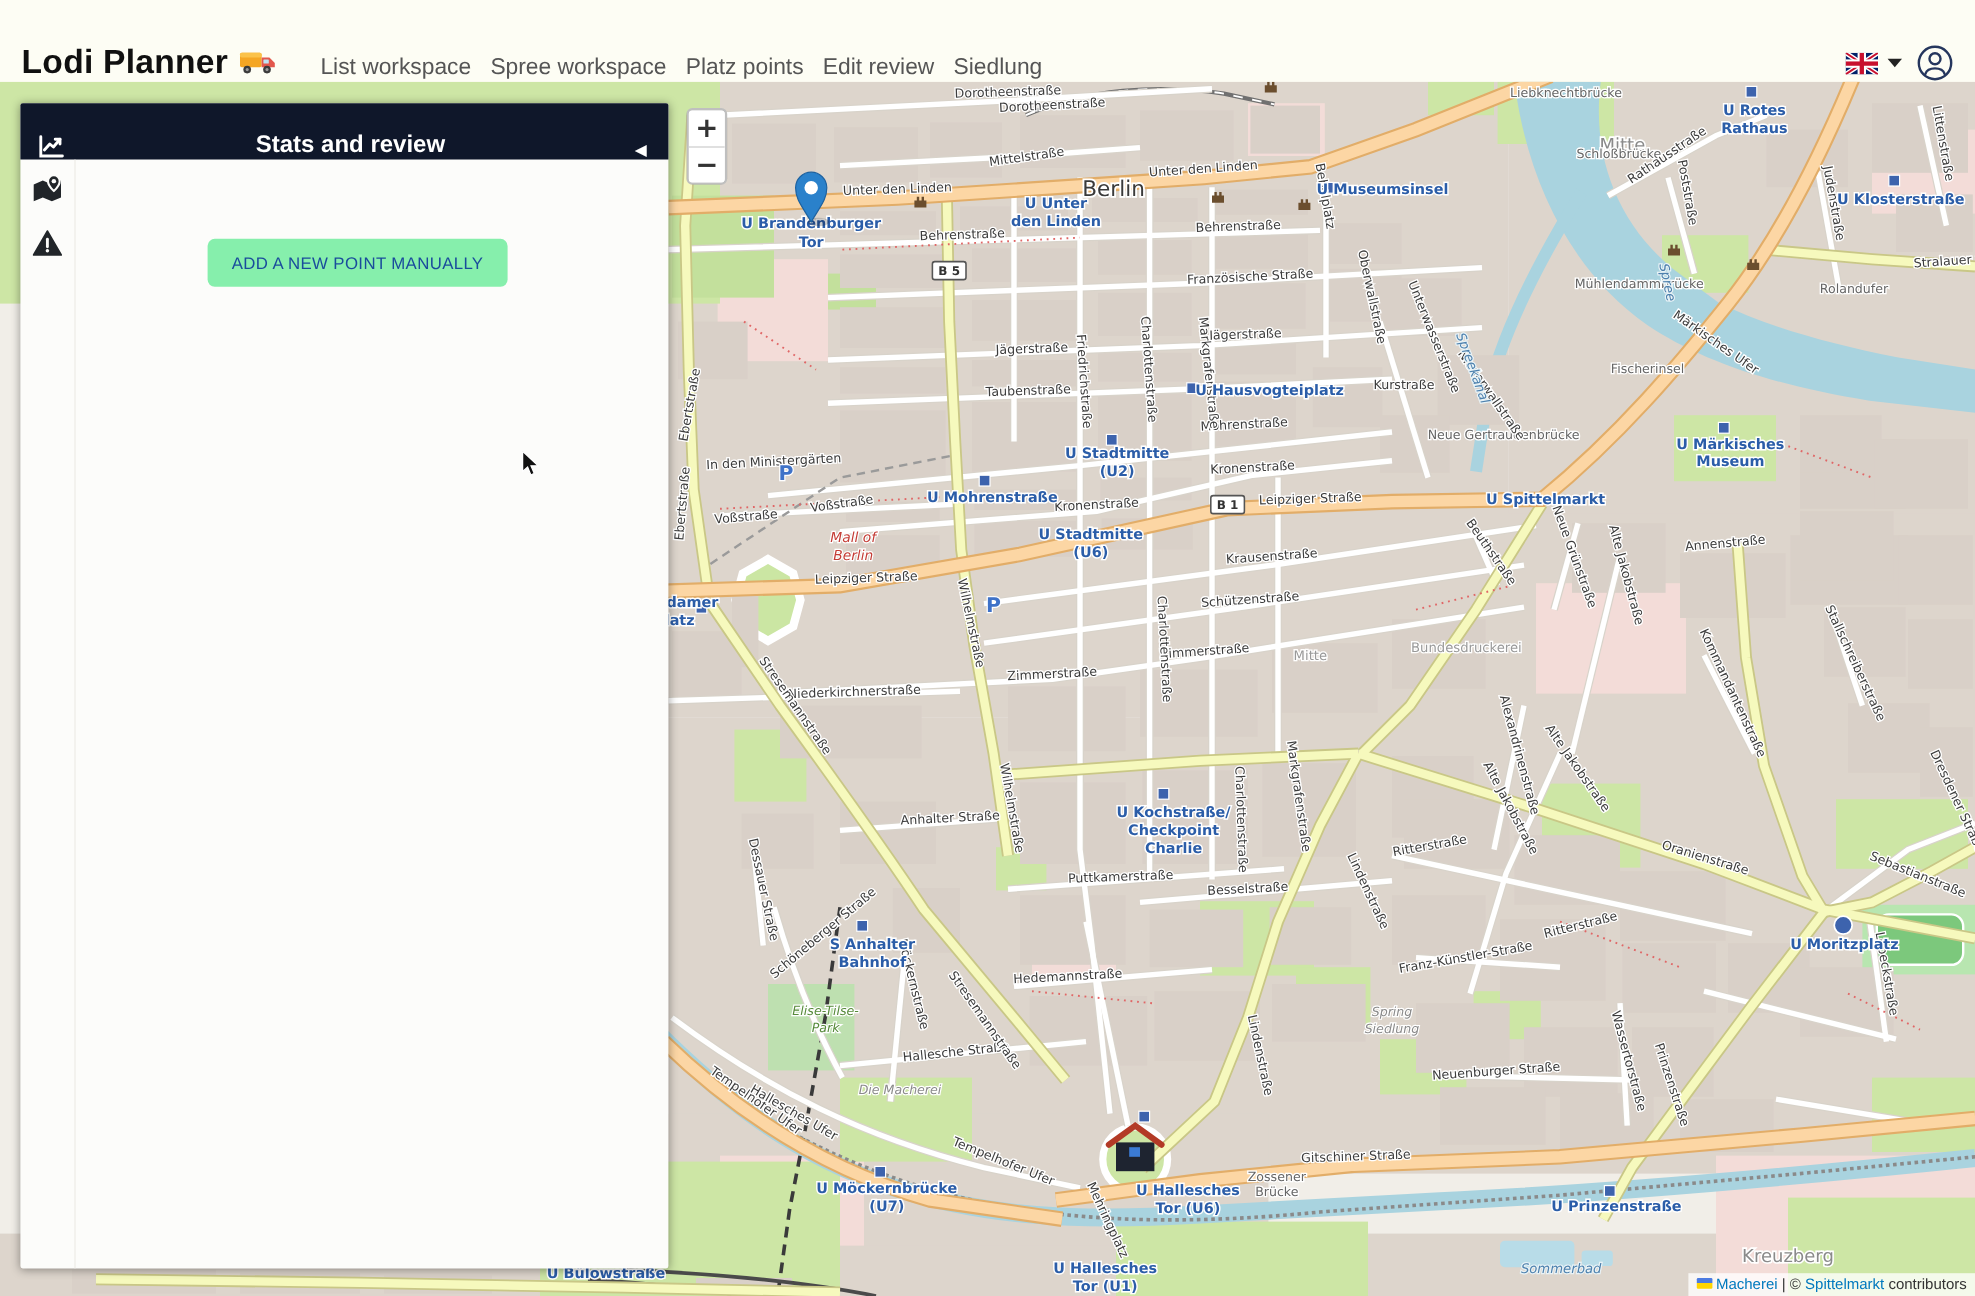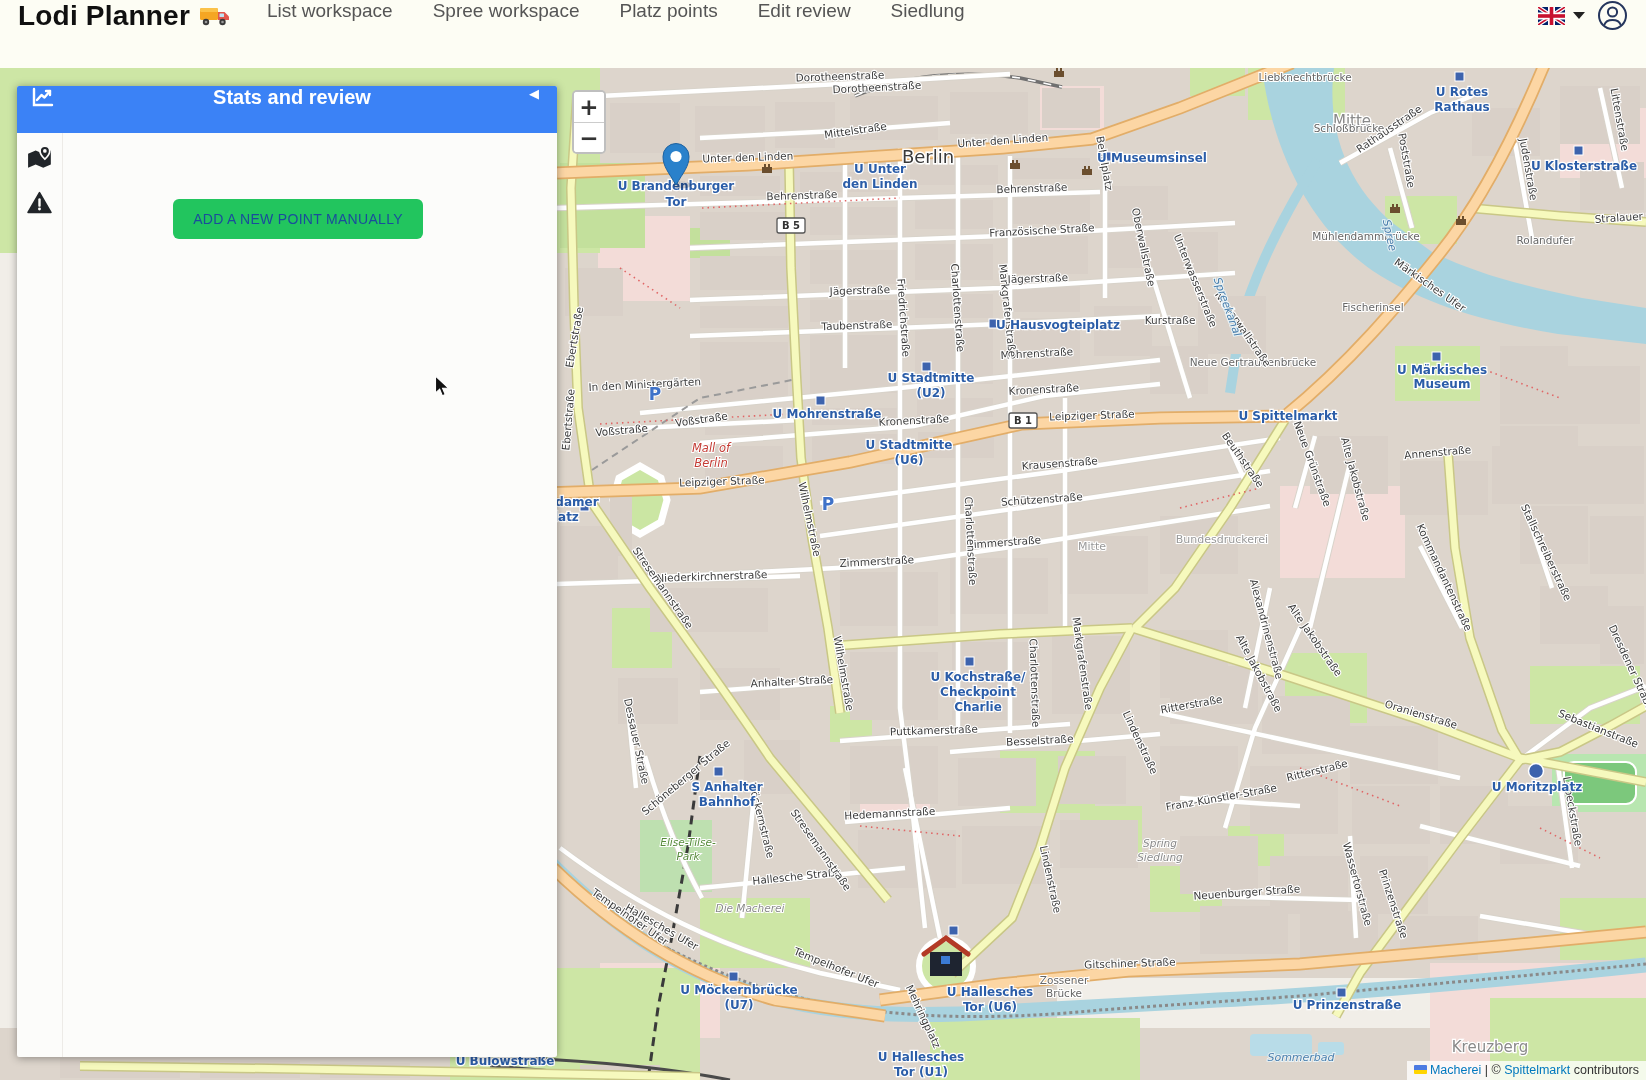--- a/index.html
+++ b/index.html
@@ -1,22 +1,22 @@
 <!DOCTYPE html>
 <html><head>
 <meta charset="utf-8">
 <style>
   * { box-sizing: border-box; margin: 0; padding: 0; }
   html,body { width:1646px; height:1080px; overflow:hidden; font-family:"Liberation Sans",sans-serif; background:#fdfdf4; }
 
   
-  .navbar { position:absolute; top:0; left:0; width:1646px; height:68px; background:#fdfdf4; display:flex; align-items:flex-start; padding:0 18px; z-index:50; }
+  .navbar { position:absolute; top:0; left:0; width:1646px; height:68px; background:#fdfdf4; display:flex; align-items:flex-end; padding:0 18px; z-index:50; }
   .brand { display:flex; align-items:center; gap:9px; cursor:pointer; }
   .brand-text { font-size:28px; font-weight:bold; color:#101010; letter-spacing:.2px; }
-  .nav-links { display:flex; align-items:center; margin-left:36px; gap:40px; }
+  .nav-links { display:flex; align-items:center; margin-left:36px; gap:16px; }
   .nav-link { font-size:19px; color:#555; cursor:pointer; white-space:nowrap; }
   .nav-right { margin-left:auto; display:flex; align-items:center; gap:12px; }
   .caret-down { width:0; height:0; border-left:6px solid transparent; border-right:6px solid transparent; border-top:7px solid #222; }
   .flag-btn { display:flex; align-items:center; gap:8px; cursor:pointer; }
 
   
   .map-wrap { position:absolute; top:68px; left:0; width:1646px; height:1012px; background:#f1eee8; overflow:hidden; }
   .map-svg { position:absolute; inset:0; }
 
   
@@ -29,27 +29,27 @@
   .brg { font-size:10.5px; fill:#666; stroke:#fff; stroke-width:2.2px; paint-order:stroke; }
   .wat { font-size:11px; font-style:italic; fill:#4d80ad; stroke:#e8f2f6; stroke-width:2px; paint-order:stroke; }
   .grn { font-size:10.5px; font-style:italic; fill:#568a3a; stroke:#fff; stroke-width:2px; paint-order:stroke; }
   .gry { font-size:10.5px; font-style:italic; fill:#8a8a8a; stroke:#fff; stroke-width:2px; paint-order:stroke; }
   .red { font-size:11.5px; font-style:italic; fill:#c43c35; stroke:#fff; stroke-width:2px; paint-order:stroke; }
   .pk  { font-size:17px; font-weight:bold; fill:#3f72c8; stroke:#fff; stroke-width:2px; paint-order:stroke; }
   .ref { font-size:10px; font-weight:bold; fill:#333; }
 
   
   .panel { position:absolute; left:17px; top:18px; width:540px; height:971px; background:#fcfcfa; box-shadow:0 1px 8px rgba(0,0,0,.38); border-radius:2px; z-index:20; }
-  .panel-header { height:47px; background:#3b82f6; display:flex; align-items:flex-start; padding:0 14px; border-radius:2px 2px 0 0; }
+  .panel-header { height:47px; background:#0f172a; display:flex; align-items:flex-end; padding:0 14px; border-radius:2px 2px 0 0; }
   .panel-title { flex:1; text-align:center; color:#fff; font-size:20px; font-weight:bold; }
   .panel-collapse { color:#fff; font-size:13px; cursor:pointer; margin-right:4px; font-family:"DejaVu Sans",sans-serif; }
   .panel-body { position:absolute; top:47px; left:0; right:0; bottom:0; }
   .panel-rail { position:absolute; left:0; top:0; bottom:0; width:46px; border-right:1px solid #edebe7; display:flex; flex-direction:column; align-items:center; padding-top:12px; gap:20px; }
   .rail-btn { cursor:pointer; line-height:0; }
-  .add-point-btn { position:absolute; left:156px; top:66px; width:250px; height:40px; background:#22c55e; color:#1a4c9c; border:none; border-radius:6px; font-size:14px; font-weight:500; letter-spacing:.3px; font-family:"Liberation Sans",sans-serif; cursor:pointer; }
+  .add-point-btn { position:absolute; left:156px; top:66px; width:250px; height:40px; background:#86efac; color:#1a4c9c; border:none; border-radius:6px; font-size:14px; font-weight:500; letter-spacing:.3px; font-family:"Liberation Sans",sans-serif; cursor:pointer; }
 
   
   .zoom-ctl { position:absolute; left:572px; top:22px; width:34px; background:#fff; border:2px solid rgba(0,0,0,.25); border-radius:5px; overflow:hidden; z-index:15; }
   .zoom-btn { width:30px; height:30px; display:flex; align-items:center; justify-content:center; font-size:23px; font-weight:bold; color:#333; cursor:pointer; background:#fff; font-family:"DejaVu Sans",sans-serif; }
   .zoom-btn + .zoom-btn { border-top:1px solid #ccc; }
 
   
   .attribution { position:absolute; right:0; bottom:0; background:rgba(255,255,255,.78); padding:2px 7px 3px 7px; font-size:12.5px; color:#333; z-index:15; white-space:nowrap; }
   .attribution a { color:#0078be; text-decoration:none; cursor:pointer; }
   .ua-flag { display:inline-block; width:13px; height:9px; background:linear-gradient(#4C7BE1 50%, #FFD500 50%); border-radius:1px; margin-right:3px; vertical-align:baseline; }

